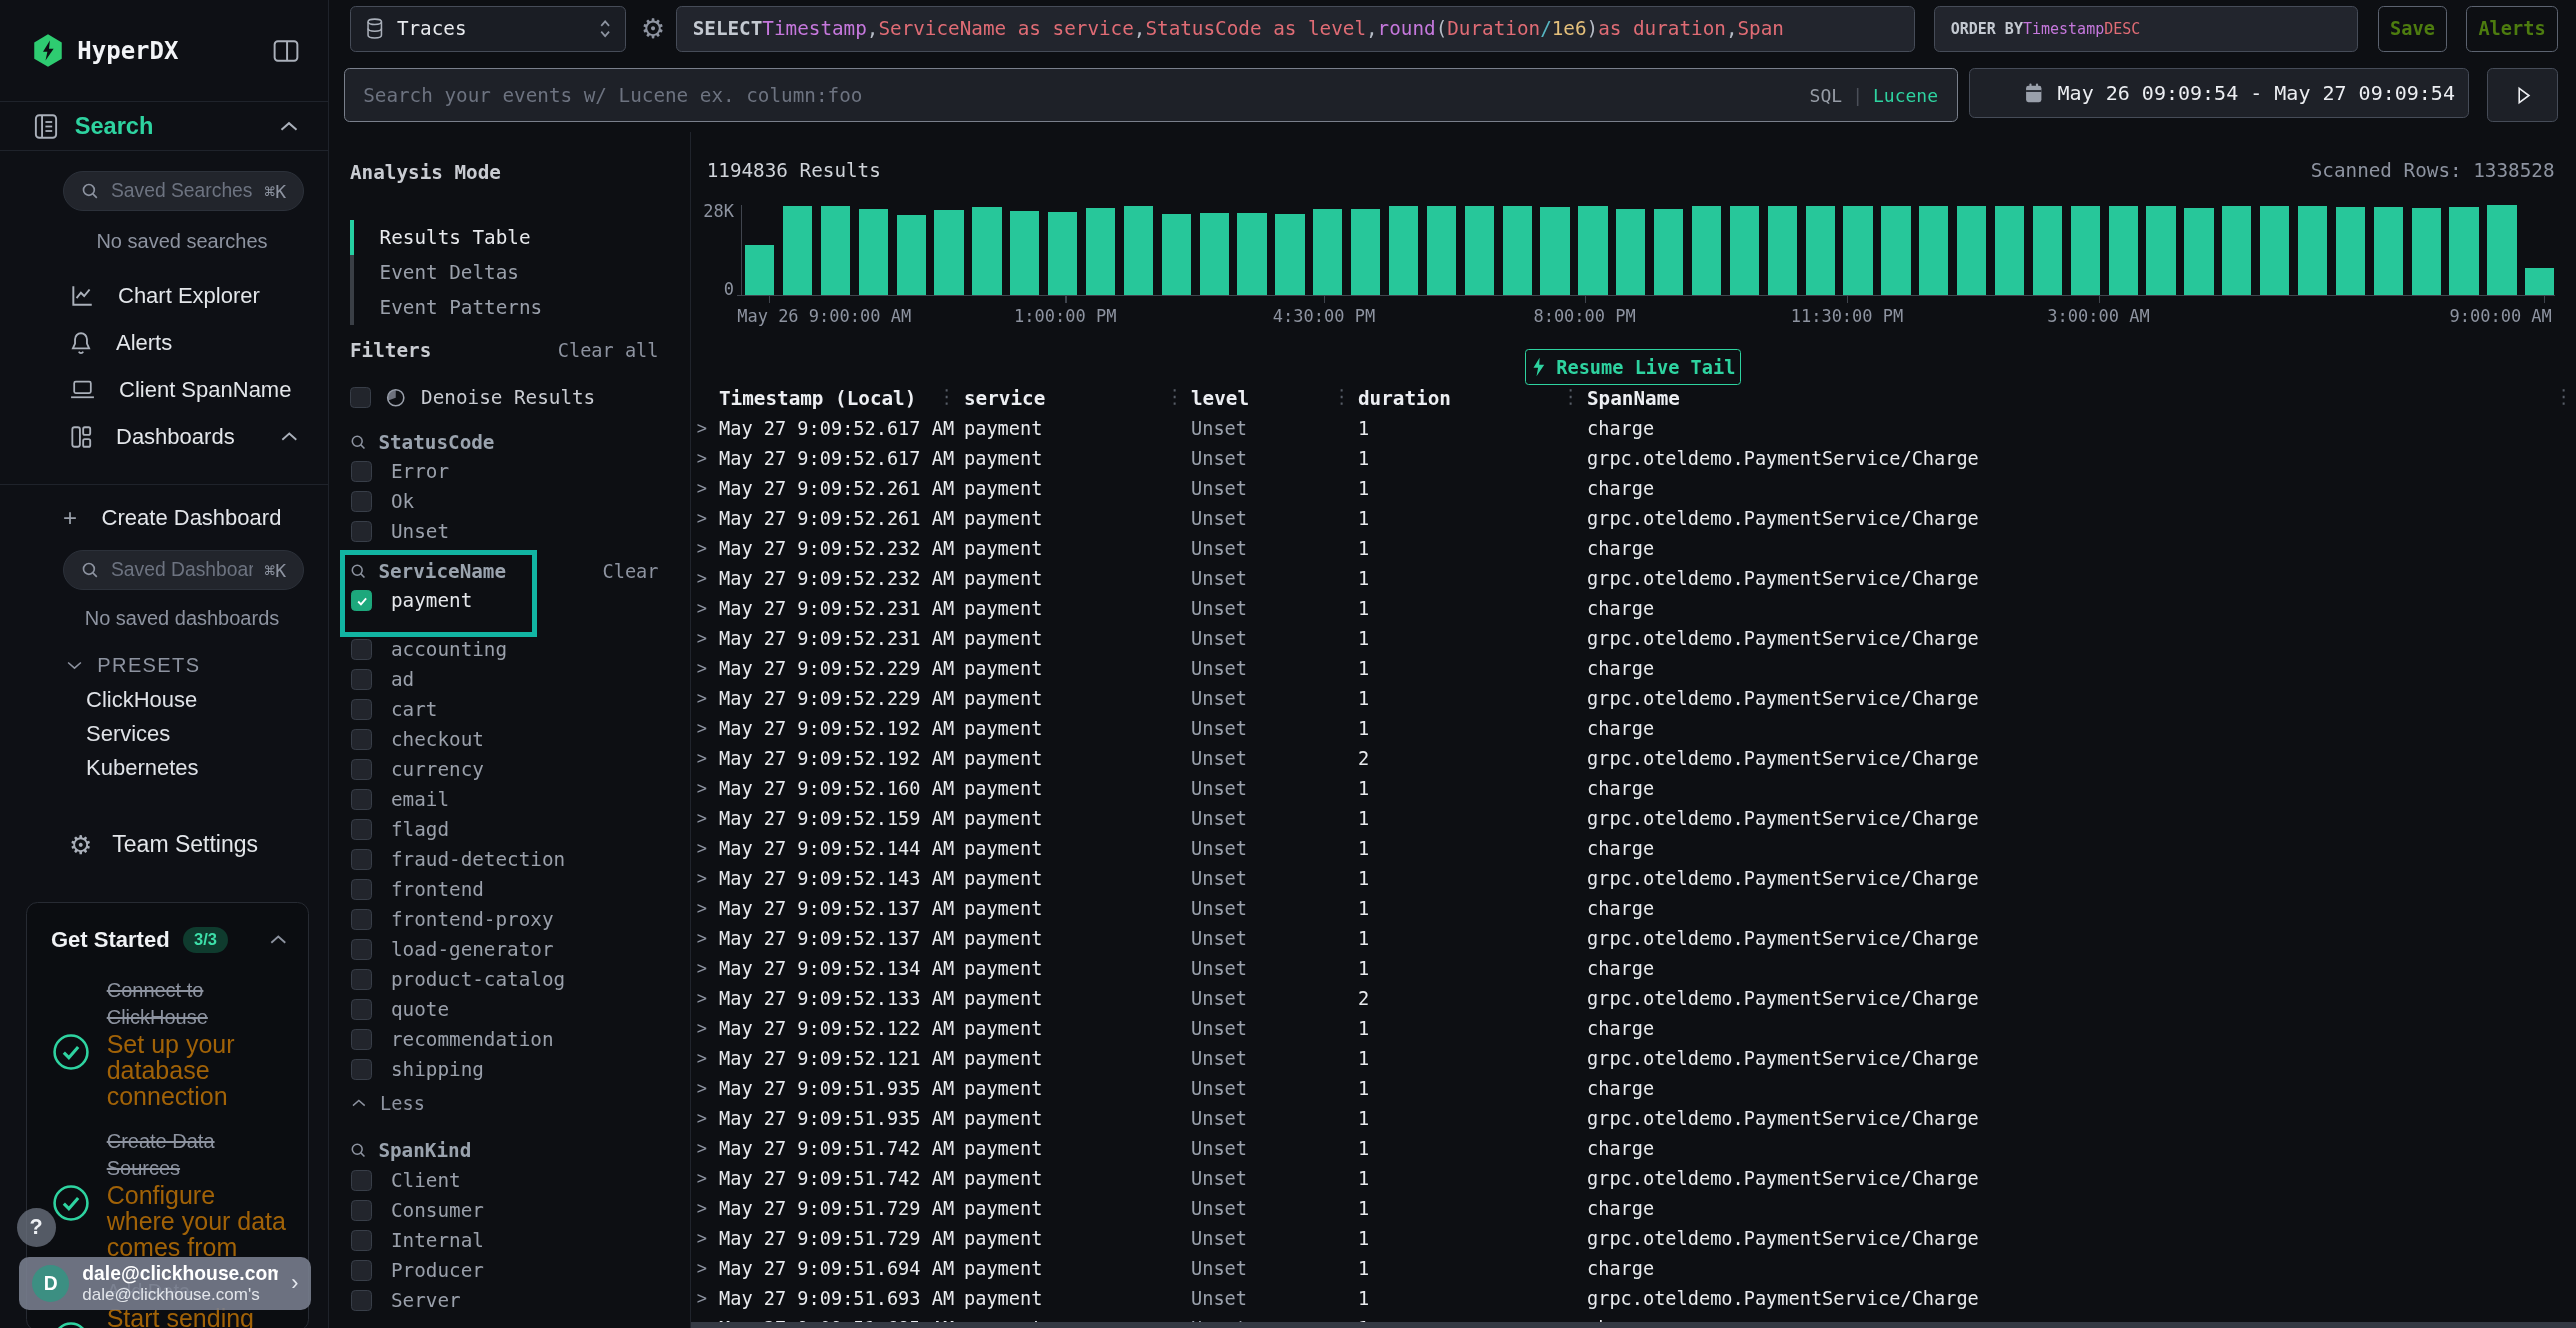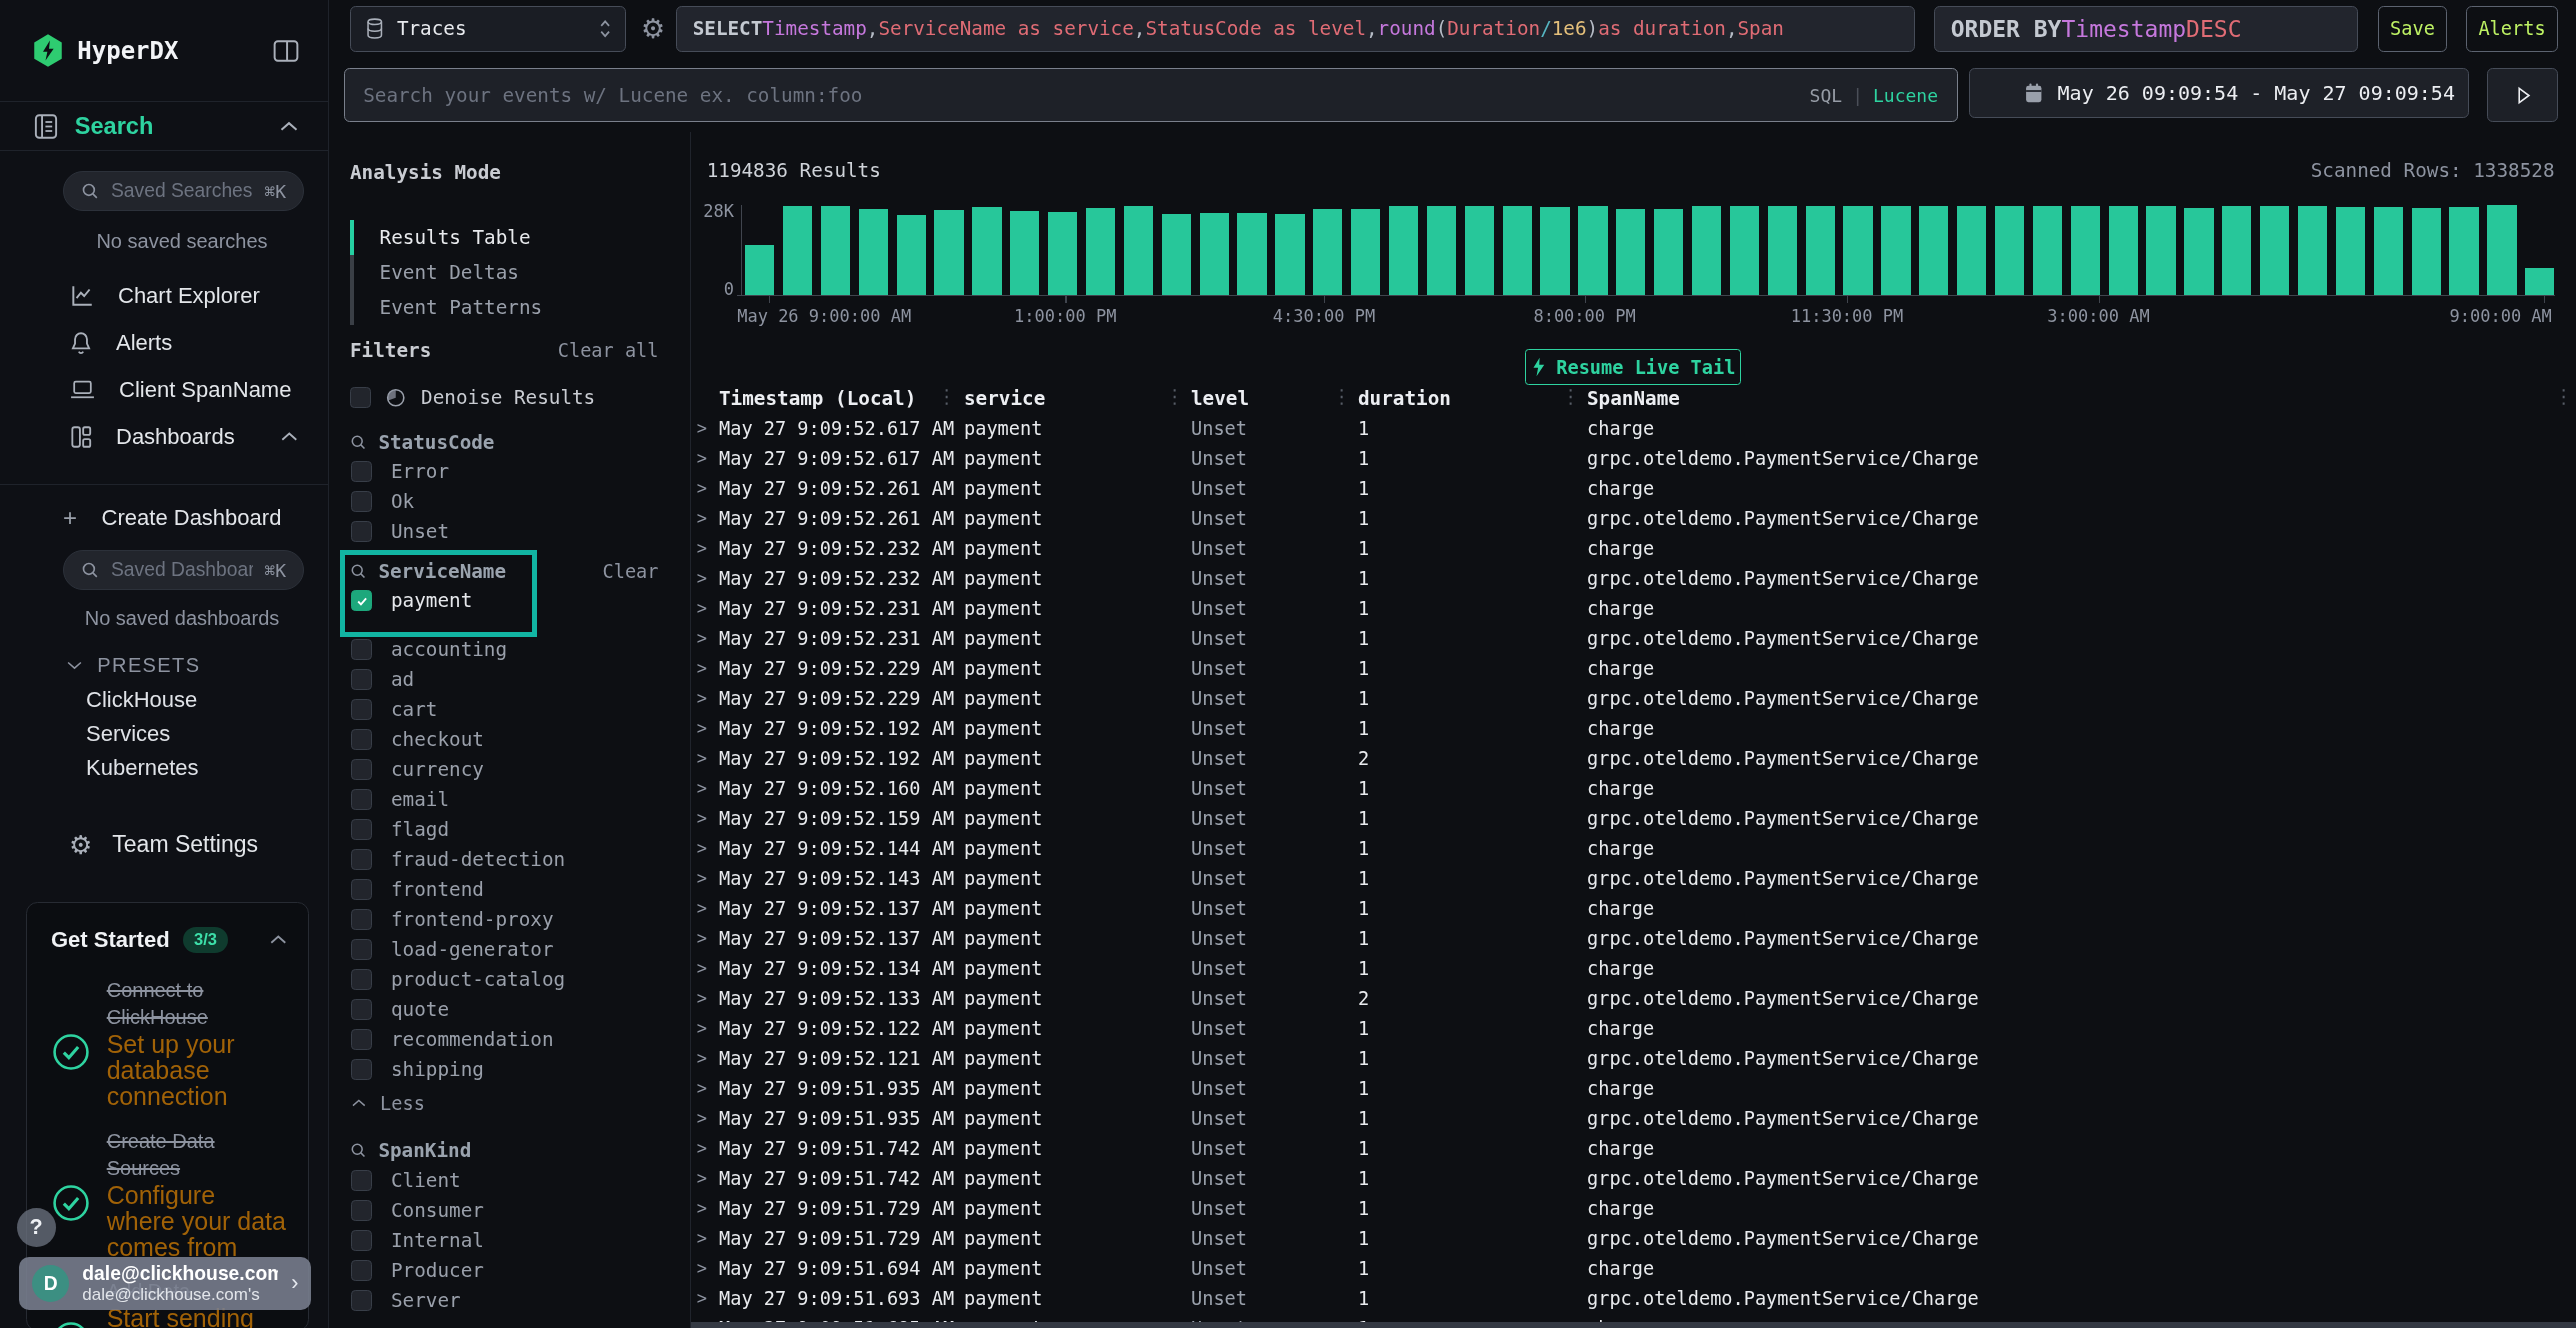--- a/index.html
+++ b/index.html
@@ -69,24 +69,24 @@
   .row1 { position:absolute; top:5.7px; left:0; right:0; height:47px; }
   .box { position:absolute; height:46px; background:#1d2027; border:0.7px solid #464c58;
     border-radius:5.7px; display:flex; align-items:center; }
   .src-select { left:20px; width:276px; padding:0 13px; gap:11.4px; background:#1a1d24; cursor:pointer; }
   .src-select .sl { flex:1; font-size:19.3px; color:#e8eaee; }
   .gear-btn { position:absolute; left:303px; top:0; width:40px; height:46px; display:flex;
     align-items:center; justify-content:center; color:#8d93a0; font-size:27px; cursor:pointer; }
   .sqlbox { left:346px; width:1239px; background:#22252d; padding:0 15.7px;
     font-family:"DejaVu Sans Mono",monospace; font-size:19.3px; white-space:nowrap; overflow:hidden; cursor:text; }
   .orderbox { left:1604px; width:424px; background:#22252d; padding:0 15.7px;
-    font-family:"DejaVu Sans Mono",monospace; font-size:23px; white-space:nowrap; overflow:hidden; cursor:text; }
+    font-family:"DejaVu Sans Mono",monospace; font-size:15px; white-space:nowrap; overflow:hidden; cursor:text; }
   .btn { position:absolute; height:46px; border:0.7px solid #5c6370; border-radius:5.7px;
-    background:transparent; color:#bef264; font-family:"DejaVu Sans Mono",monospace;
-    font-weight:normal; font-size:18.6px; display:flex; align-items:center; justify-content:center; cursor:pointer;text-align:center; }
+    background:transparent; color:#4d7c0f; font-family:"DejaVu Sans Mono",monospace;
+    font-weight:bold; font-size:18.6px; display:flex; align-items:center; justify-content:center; cursor:pointer;text-align:center; }
   .save-btn { left:2048px; width:69px; }
   .alerts-btn { left:2136px; width:92px; }
   .tok-kw { color:#c4c9d1; font-weight:bold; }
   .tok-type { color:#c678dd; }
   .tok-ident { color:#e06c75; }
   .tok-fn { color:#c678dd; }
   .tok-op { color:#56b6c2; }
   .tok-num { color:#e5c07b; }
   .tok-plain { color:#b6bcc6; }
 

